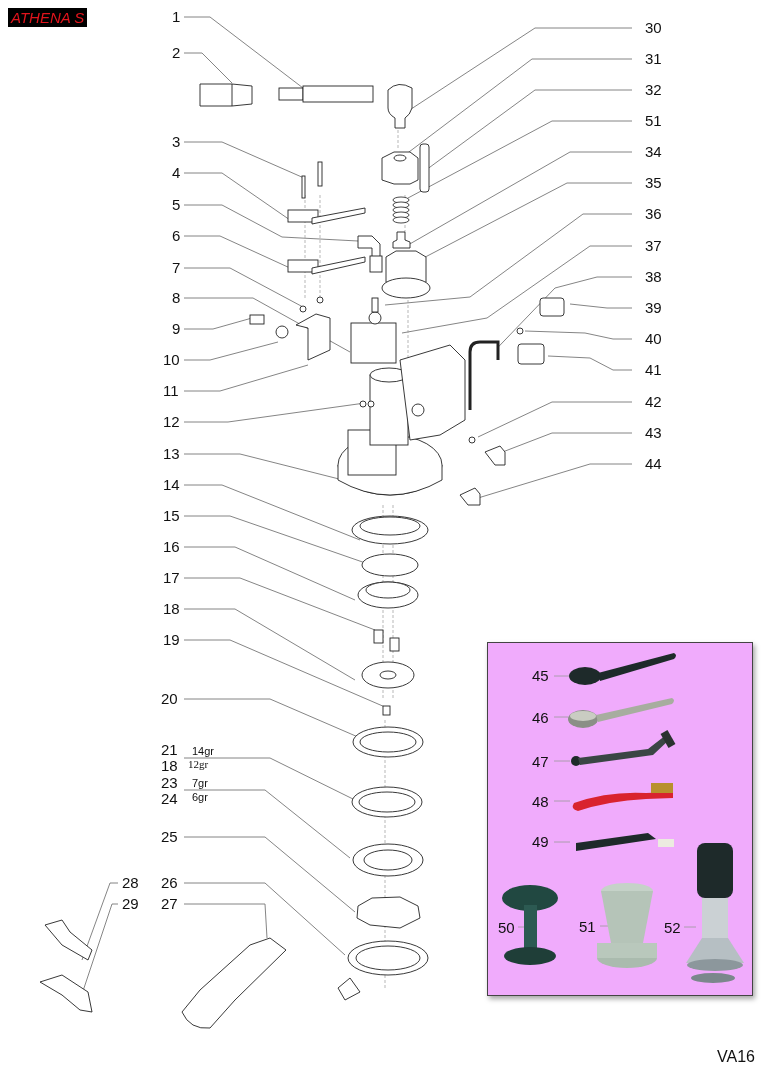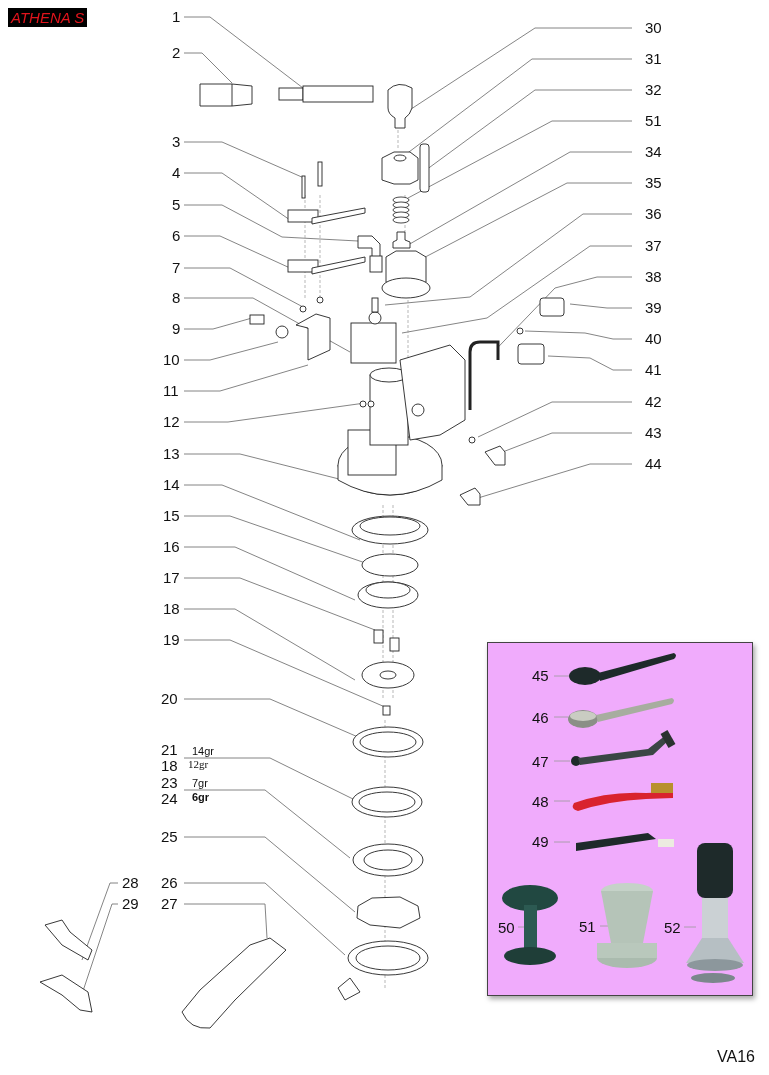--- a/index.html
+++ b/index.html
@@ -208,21 +208,21 @@
 <div class="lbl" style="left:163px;top:601px;">18</div>
 <div class="lbl" style="left:163px;top:632px;">19</div>
 <div class="lbl" style="left:161px;top:691px;">20</div>
 <div class="lbl" style="left:161px;top:742px;">21</div>
 <div class="sub" style="left:192px;top:745px;">14gr</div>
 <div class="lbl" style="left:161px;top:758px;">18</div>
 <div class="sub" style="left:188px;top:758px;font-family:Liberation Serif, serif;">12gr</div>
 <div class="lbl" style="left:161px;top:775px;">23</div>
 <div class="sub" style="left:192px;top:777px;">7gr</div>
 <div class="lbl" style="left:161px;top:791px;">24</div>
-<div class="sub" style="left:192px;top:791px;font-weight:bold;">6gr</div>
+<div class="sub" style="left:192px;top:791px;">6gr</div>
 <div class="lbl" style="left:161px;top:829px;">25</div>
 <div class="lbl" style="left:161px;top:875px;">26</div>
 <div class="lbl" style="left:161px;top:896px;">27</div>
 <div class="lbl" style="left:122px;top:875px;">28</div>
 <div class="lbl" style="left:122px;top:896px;">29</div>
 
 <div class="lbl" style="left:645px;top:20px;">30</div>
 <div class="lbl" style="left:645px;top:51px;">31</div>
 <div class="lbl" style="left:645px;top:82px;">32</div>
 <div class="lbl" style="left:645px;top:113px;">51</div>

